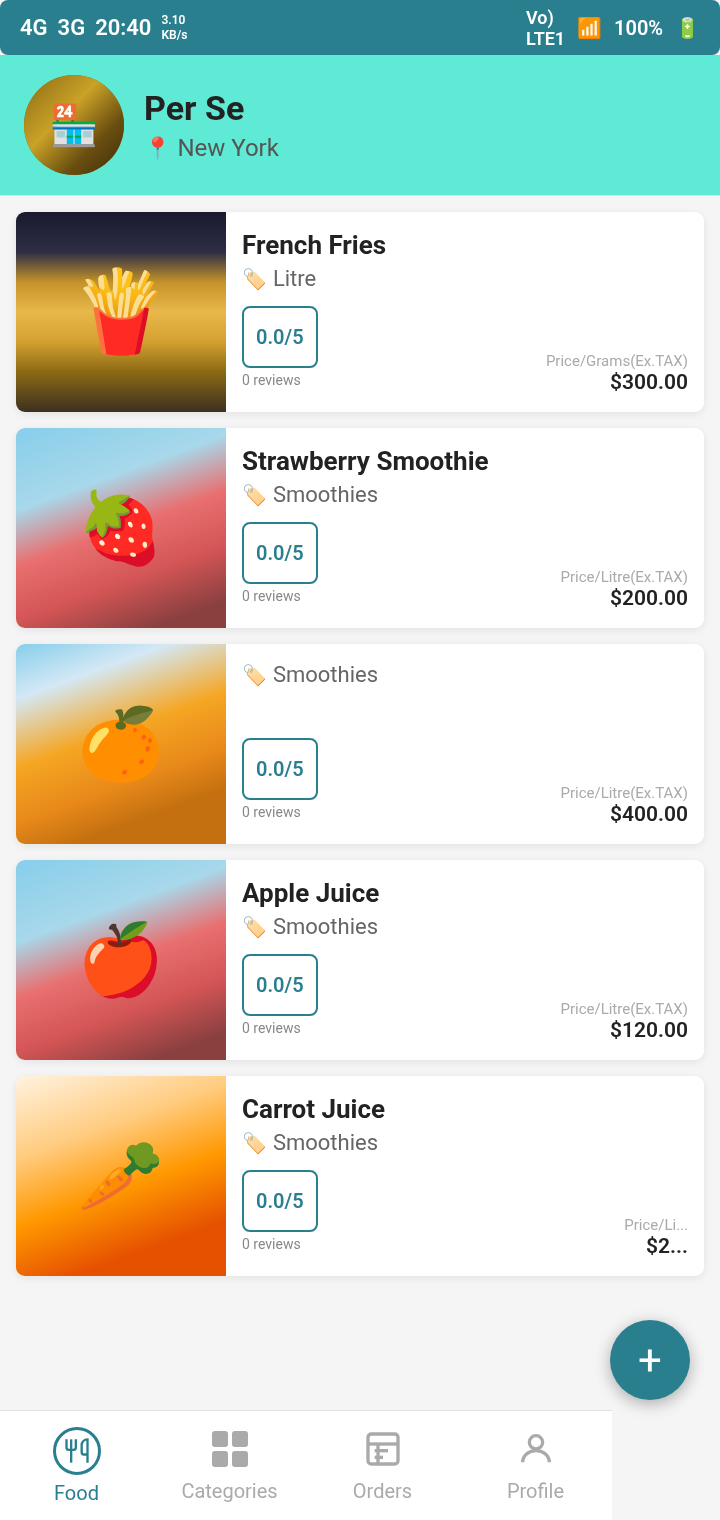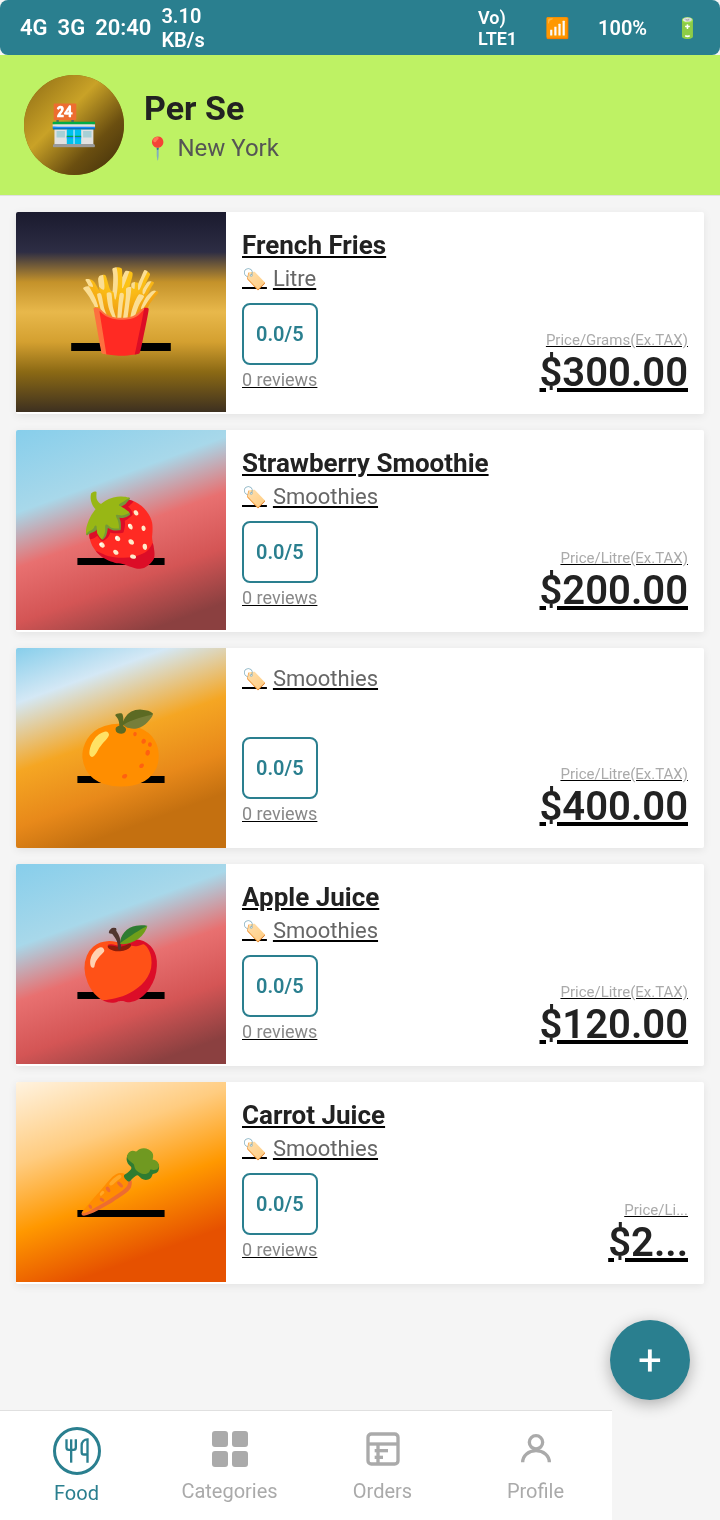--- a/index.html
+++ b/index.html
@@ -27,27 +27,27 @@
       border-radius: 8px;
     }
     .status-left {
       display: flex;
       align-items: center;
       gap: 10px;
     }
     .status-right {
       display: flex;
       align-items: center;
-      gap: 28px;
+      gap: 12px;
       font-size: 20px;
     }
 
     
     .restaurant-header {
-      background: #bef264;
+      background: #5eead4;
       padding: 20px 24px;
       display: flex;
       align-items: center;
       gap: 20px;
       border-bottom: 1px solid #e0e0e0;
     }
     .restaurant-avatar {
       width: 100px;
       height: 100px;
       border-radius: 50%;
@@ -93,25 +93,24 @@
     
     .menu-list {
       padding: 16px;
       display: flex;
       flex-direction: column;
       gap: 16px;
     }
 
     .menu-card {
       background: white;
-      border-radius: 2px;
+      border-radius: 9px;
       overflow: hidden;
       display: flex;
       box-shadow: 0 2px 8px rgba(0,0,0,0.08);
-      text-decoration: underline;
     }
     .menu-card-image {
       width: 210px;
       height: 200px;
       flex-shrink: 0;
       overflow: hidden;
     }
     .menu-card-image .img-placeholder {
       width: 100%;
       height: 100%;
@@ -147,31 +146,31 @@
       display: inline-block;
       border: 2px solid #2a7f8f;
       border-radius: 8px;
       padding: 17px 12px;
       color: #2a7f8f;
       font-size: 20px;
       font-weight: 600;
       margin-bottom: 4px;
     }
     .reviews-count {
-      font-size: 18px;
+      font-size: 14px;
       color: #888;
       margin-bottom: 6px;
     }
     .price-label {
       font-size: 15px;
       color: #aaa;
       text-align: right;
     }
     .price-value {
-      font-size: 40px;
+      font-size: 21px;
       font-weight: 600;
       color: #222;
       text-align: right;
     }
     .price-section {
       text-align: right;
     }
 
     
     .fab {
@@ -320,21 +319,21 @@
     .spacer { height: 120px; }
   </style>
 </head>
 <body>
 
 <div class="status-bar">
   <div class="status-left">
     <span>4G</span>
     <span>3G</span>
     <span>20:40</span>
-    <span style="font-size:20px;line-height:1.2">3.10<br>KB/s</span>
+    <span style="font-size:12px;line-height:1.2">3.10<br>KB/s</span>
   </div>
   <div class="status-right">
     <span style="font-size:18px">Vo)<br>LTE1</span>
     <span>📶</span>
     <span>100%</span>
     <span>🔋</span>
   </div>
 </div>
 
 <div class="restaurant-header">

